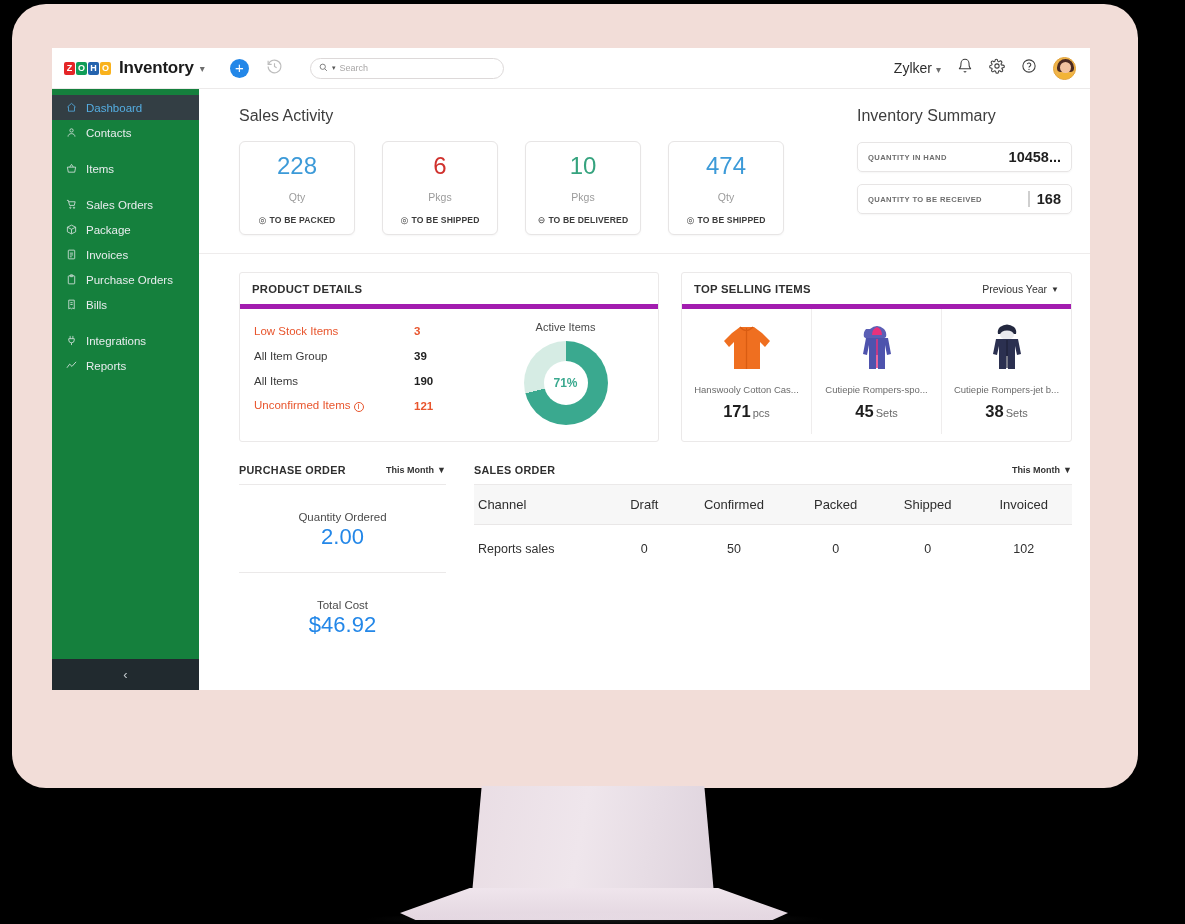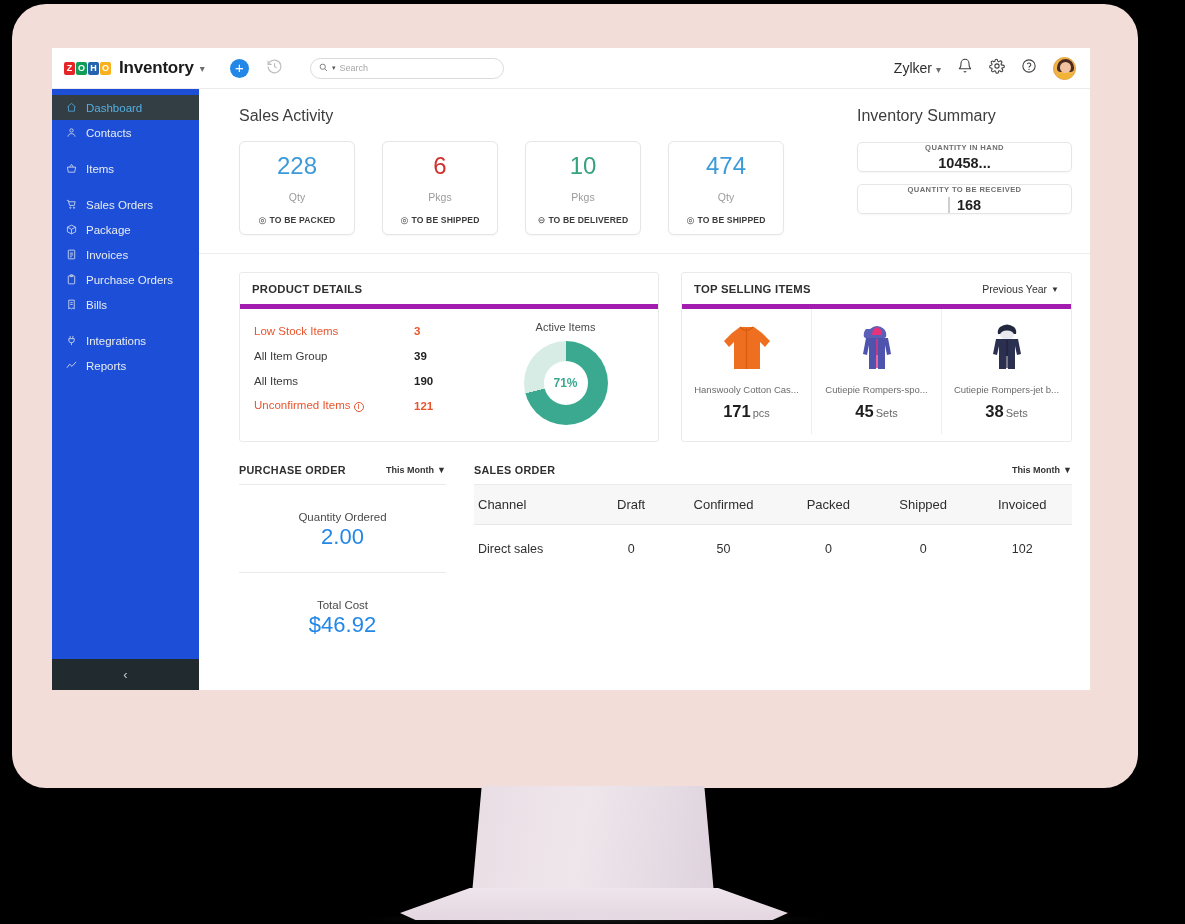--- a/index.html
+++ b/index.html
@@ -86,21 +86,21 @@
   .av-face { position: absolute; left: 6px; top: 4px; width: 11px; height: 11px;
              background: #f2c3a0; border-radius: 50%; }
   .av-body { position: absolute; left: 2px; top: 15px; width: 19px; height: 9px;
              background: #f2b437; border-radius: 8px 8px 0 0; }
 
   
   #body-split { flex: 1; display: flex; min-height: 0; }
 
   
   #sidebar {
-    width: 147px; flex: 0 0 147px; background: #1d4ed8; color: #e6e9ea;
+    width: 147px; flex: 0 0 147px; background: #15803d; color: #e6e9ea;
     display: flex; flex-direction: column; padding-top: 6px;
   }
   .nav-item {
     display: flex; align-items: center; gap: 9px;
     height: 25px; padding-left: 13px; font-size: 11.5px; color: #e8ecee;
   }
   .nav-item.active { background: #333e44; color: #55aee2; }
   .nav-item .ni { width: 12px; display: flex; justify-content: center; opacity: .92; }
   .nav-gap { height: 11px; }
   .nav-spacer { flex: 1; }
@@ -124,23 +124,22 @@
   .sa-num { font-size: 24px; font-weight: 400; line-height: 1.05; }
   .sa-unit { font-size: 10.5px; color: #9b9b9b; margin-top: 13px; }
   .sa-foot { margin-top: 12px; font-size: 8.6px; color: #3c3c3c; font-weight: 700;
              letter-spacing: .15px; display: flex; align-items: center; justify-content: center; gap: 3px; }
   .sa-foot .ci { font-size: 9px; font-weight: 400; }
 
   .inv-summary { width: 233px; padding-right: 18px; }
   .is-title { font-size: 16px; color: #3d3d3d; margin-bottom: 17px; }
   .is-row {
     border: 1px solid #e7e5e5; border-radius: 5px; height: 30px; margin-bottom: 12px;
-    display: flex; align-items: center; justify-content: space-between; padding: 0 2px;
+    display: flex; align-items: center; justify-content: space-between; padding: 0 10px;
     box-shadow: 0 1px 2px rgba(0,0,0,.04);
-    flex-direction: column;
   }
   .is-lbl { font-size: 7.6px; color: #6e6e6e; letter-spacing: .4px; font-weight: 600; }
   .is-val { font-size: 14.5px; color: #1f1f1f; font-weight: 600; }
   .is-val.bar { border-left: 2px solid #cfcfcf; padding-left: 7px; }
 
   .sec-mid { display: flex; padding: 18px 18px 0 40px; gap: 22px; }
 
   .panel { border: 1px solid #ebe9e9; border-radius: 3px; background: #fff; }
   .panel-head {
     display: flex; align-items: center; justify-content: space-between;
@@ -590,21 +589,21 @@
                   <th>Channel</th>
                   <th>Draft</th>
                   <th>Confirmed</th>
                   <th>Packed</th>
                   <th>Shipped</th>
                   <th>Invoiced</th>
                 </tr>
               </thead>
               <tbody>
                 <tr>
-                  <td>Direct sales</td>
+                  <td>Reports sales</td>
                   <td>0</td>
                   <td>50</td>
                   <td>0</td>
                   <td>0</td>
                   <td>102</td>
                 </tr>
               </tbody>
             </table>
           </div>
         </div>

